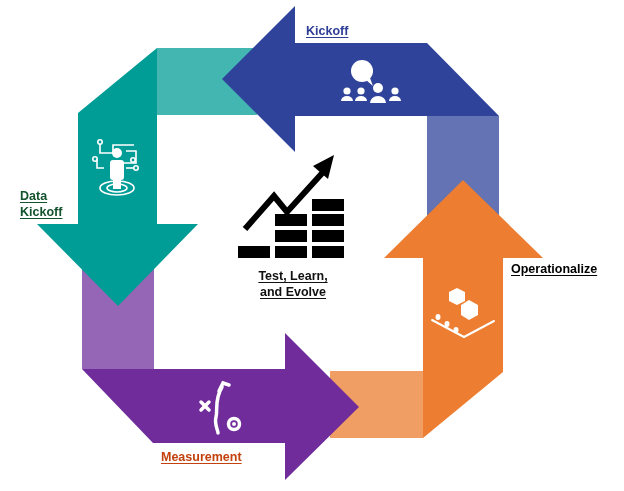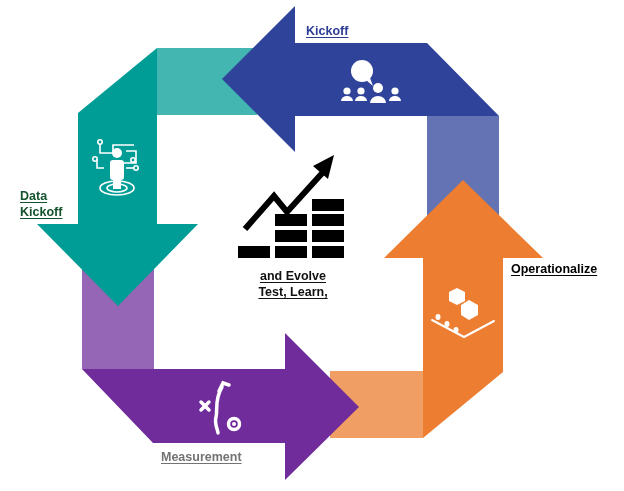--- a/index.html
+++ b/index.html
@@ -5,21 +5,21 @@
   html, body { margin: 0; padding: 0; background: #ffffff; }
   body { width: 624px; height: 491px; position: relative; overflow: hidden;
          font-family: "Liberation Sans", sans-serif; }
   #diagram { position: absolute; left: 0; top: 0; width: 624px; height: 491px; }
   .lbl { position: absolute; font-weight: bold; font-size: 12.5px; line-height: 16px;
          text-decoration: underline; text-underline-offset: 2px; white-space: nowrap; }
   .lbl span { display: block; }
   #lbl-kickoff { left: 306px; top: 23px; color: #2e3d96; }
   #lbl-data { left: 20px; top: 188px; color: #14532d; }
   #lbl-ops { left: 511px; top: 261px; color: #000000; }
-  #lbl-meas { left: 161px; top: 449px; color: #737373; text-align: right; }
+  #lbl-meas { left: 161px; top: 449px; color: #c2410c; text-align: right; }
   #lbl-center { left: 241px; top: 268px; color: #111111; text-align: center; width: 104px; }
 </style>
 </head>
 <body>
 
 <svg id="diagram" viewBox="0 0 624 491" xmlns="http://www.w3.org/2000/svg">
 
   <rect x="157" y="48" width="100" height="67" fill="#43b6b2"></rect>
   <rect x="427" y="116" width="72" height="110" fill="#6373b3"></rect>
   <rect x="82" y="268" width="72" height="101" fill="#9566b6"></rect>
@@ -103,15 +103,15 @@
   <span>Data</span>
   <span>Kickoff</span>
 </div>
 <div class="lbl" id="lbl-meas">
   <span>Measurement</span>
 </div>
 <div class="lbl" id="lbl-ops">
   <span>Operationalize</span>
 </div>
 <div class="lbl" id="lbl-center">
+  <span>Test, Learn,</span>
   <span>and Evolve</span>
-  <span>Test, Learn,</span>
 </div>
 
 </body></html>

